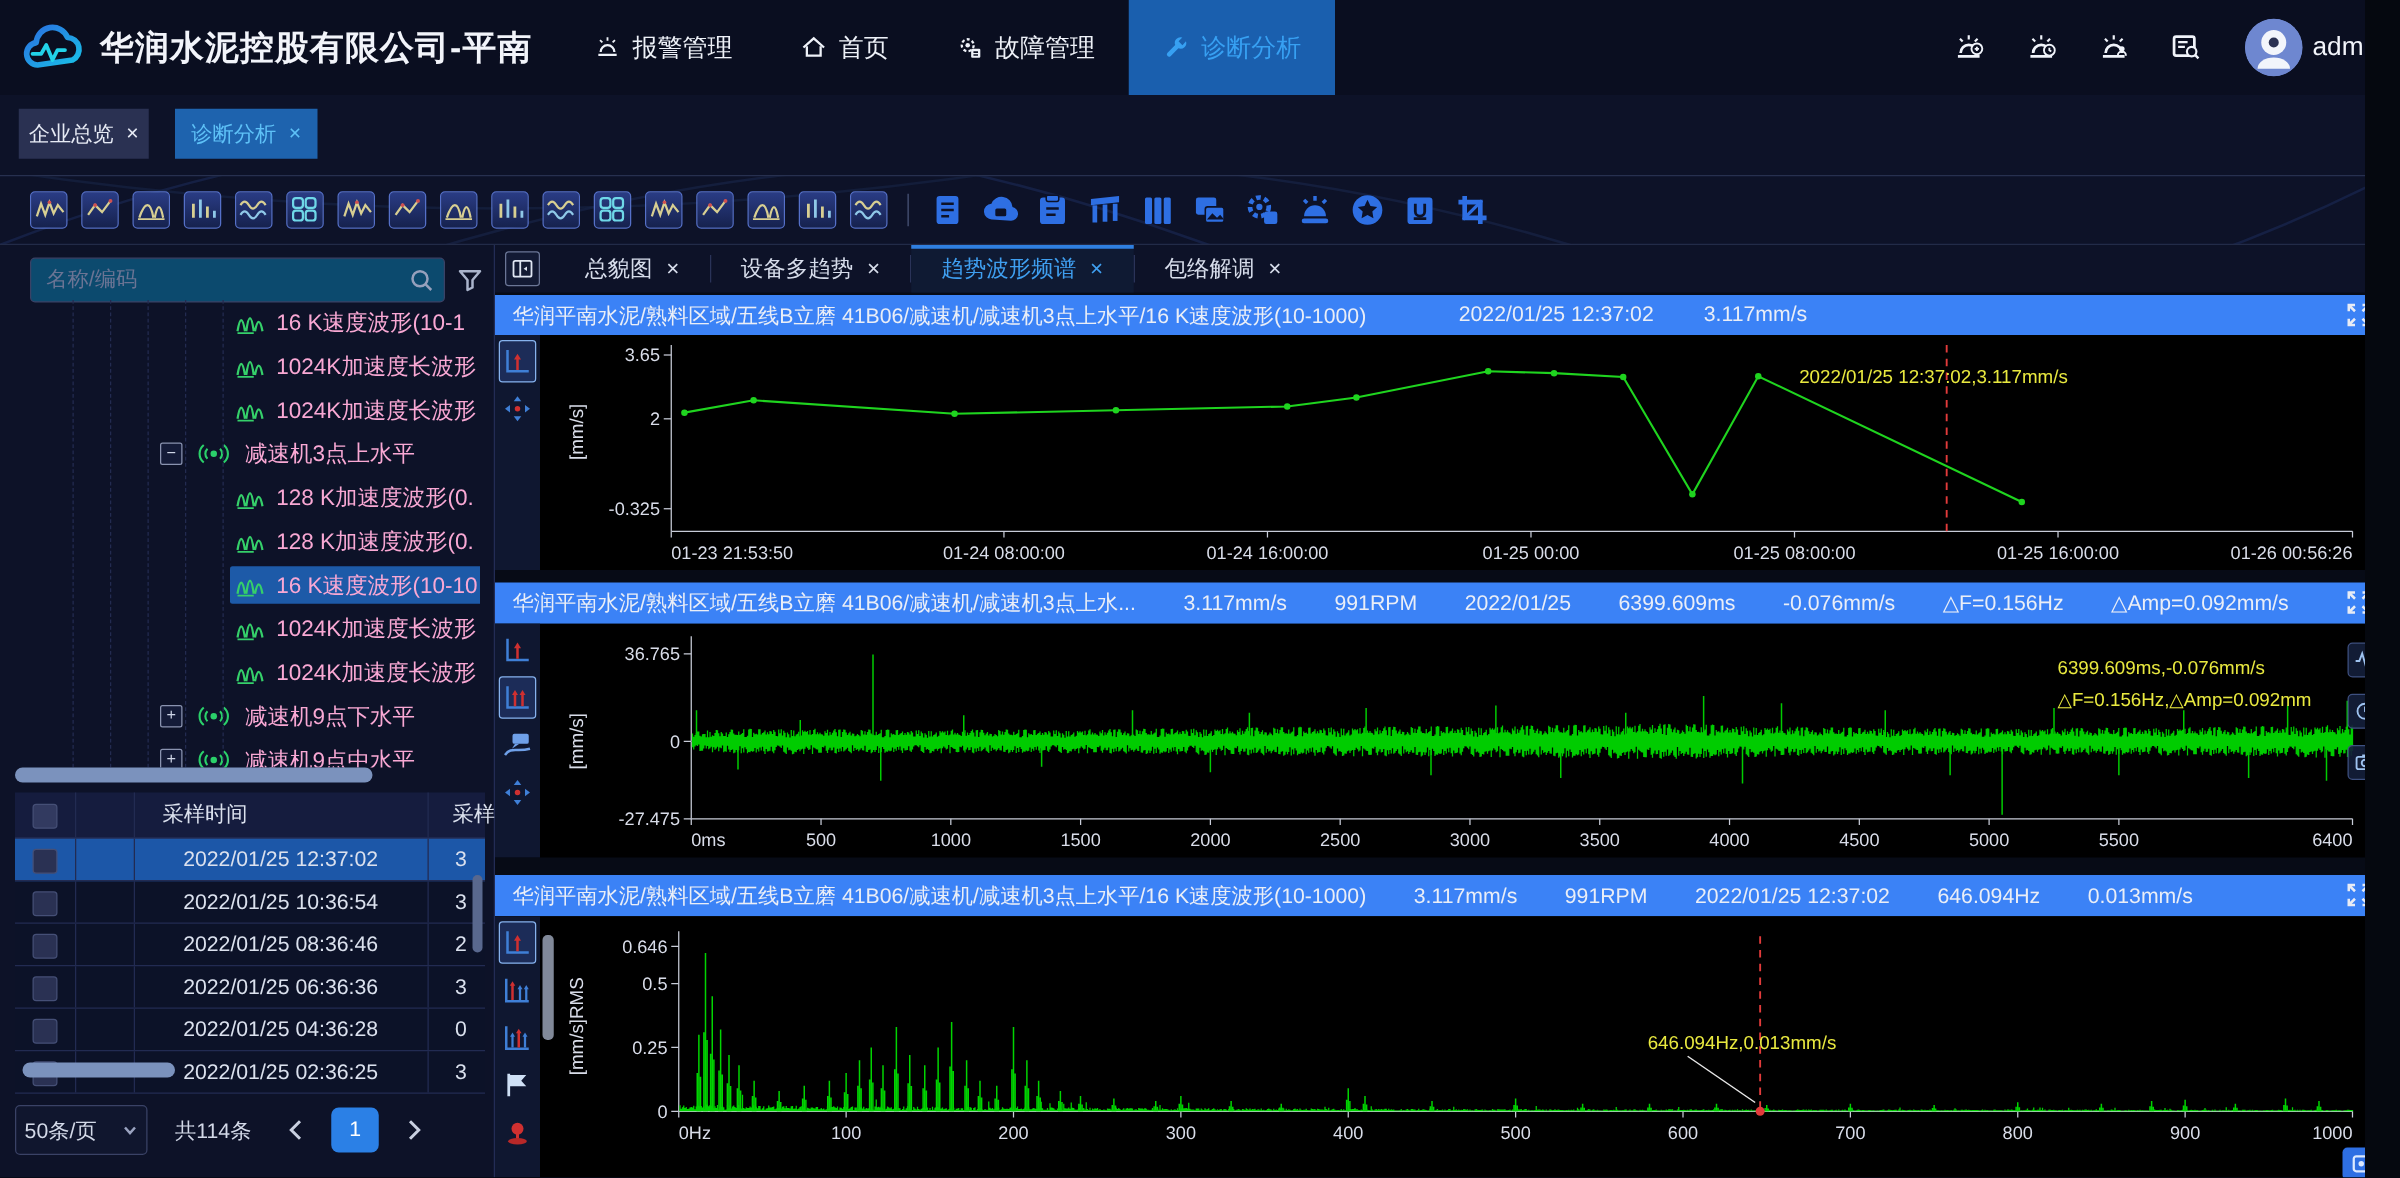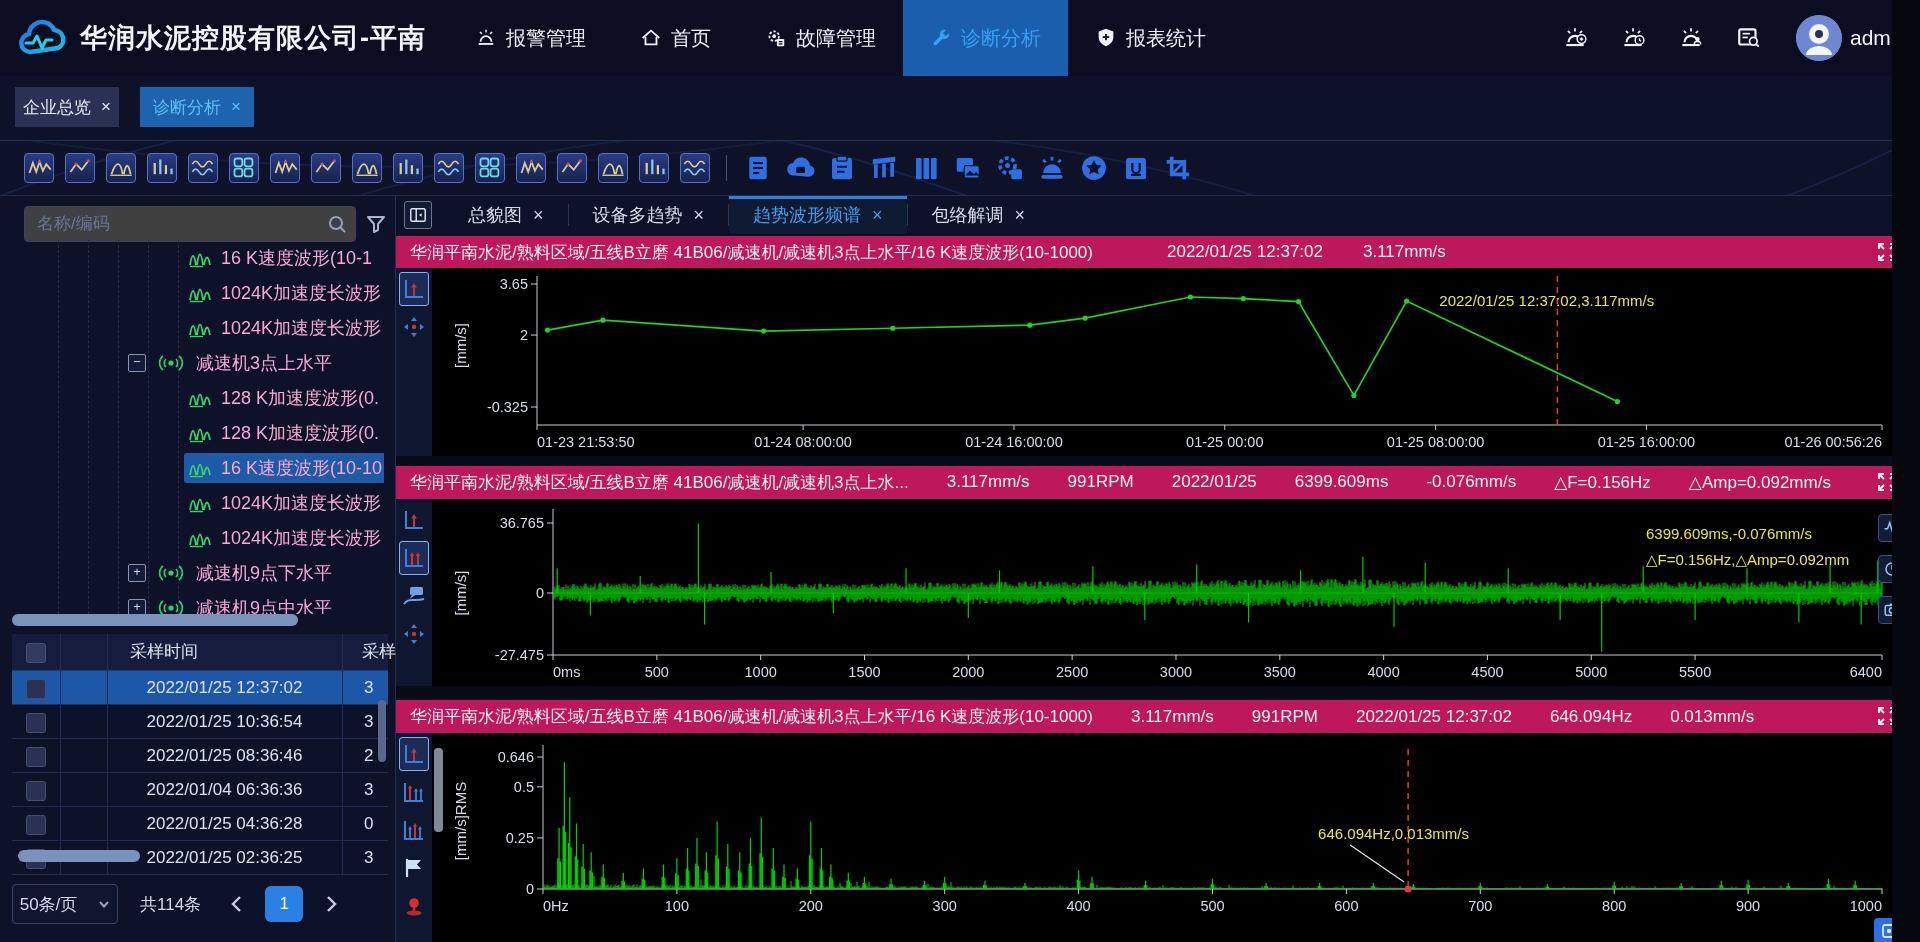--- a/index.html
+++ b/index.html
@@ -26,21 +26,21 @@
   .ptab.active{background:#1e63ae;color:#5ec1f7;}
   
   .toolbar{position:absolute;left:0;top:140px;width:1920px;height:56px;display:flex;align-items:center;padding-left:24px;border-bottom:1px solid #222b48;box-sizing:border-box;z-index:20;}
   .tb-left{display:flex;gap:11px;}
   .tb-sep{width:1px;height:26px;background:#4a5578;margin:0 16px;}
   .tb-right{display:flex;gap:12px;}
   .tbi{width:30px;height:30px;border:1px solid #5570c8;border-radius:4px;background:linear-gradient(#2a3c85,#16224e);cursor:pointer;box-sizing:border-box;}
   .tbr{width:30px;height:30px;cursor:pointer;}
   
   .sidebar{position:absolute;left:0;top:196px;width:396px;height:746px;background:#0d1228;border-right:1px solid #232c55;box-sizing:border-box;z-index:10;}
-  .search-wrap{position:absolute;left:24px;top:10px;width:332px;height:36px;background:#404040;border:1px solid #3a4266;border-radius:4px;box-sizing:border-box;}
+  .search-wrap{position:absolute;left:24px;top:10px;width:332px;height:36px;background:#0c4a6e;border:1px solid #3a4266;border-radius:4px;box-sizing:border-box;}
   .search-input{position:absolute;left:0;top:0;width:100%;height:100%;background:transparent;border:none;outline:none;color:#cfd6e8;font-size:17px;padding:0 36px 0 12px;box-sizing:border-box;font-family:inherit;}
   .search-input::placeholder{color:#6b7494;}
   .search-ico{position:absolute;right:8px;top:7px;width:20px;height:20px;color:#96a0bc;cursor:pointer;}
   .filter-ico{position:absolute;left:366px;top:18px;width:20px;height:20px;color:#aab4cc;cursor:pointer;}
   .tree{position:absolute;left:0;top:44px;width:384px;height:374px;overflow:hidden;}
   .vguide{position:absolute;top:0;bottom:0;width:0;border-left:1px dashed #232b50;}
   .trow{height:35px;display:flex;align-items:center;white-space:nowrap;cursor:pointer;}
   .trow .hl{display:flex;align-items:center;gap:9px;margin-left:184px;padding:3px 12px 3px 4px;border-radius:2px;}
   .trow.sel .hl{background:#1d5aa8;}
   .trow.node{padding-left:128px;gap:12px;}
@@ -64,21 +64,21 @@
   .pnav{margin-left:26px;width:20px;height:20px;color:#c8cfe0;cursor:pointer;}
   .pcur{margin-left:18px;width:38px;height:36px;background:#2b80e6;border-radius:6px;color:#fff;display:flex;align-items:center;justify-content:center;font-size:17px;cursor:pointer;}
   .pnav2{margin-left:18px;width:20px;height:20px;color:#c8cfe0;cursor:pointer;}
   
   .main{position:absolute;left:396px;top:196px;width:1524px;height:746px;background:#070b16;z-index:10;}
   .ctabbar{position:absolute;left:0;top:0;width:1524px;height:38px;background:#0d1228;display:flex;align-items:center;padding-left:8px;box-sizing:border-box;}
   .collapse-btn{width:26px;height:26px;border:1px solid #6b7696;border-radius:3px;display:flex;align-items:center;justify-content:center;color:#dfe5f2;cursor:pointer;margin-right:12px;background:#131a34;}
   .ctab{height:38px;display:flex;align-items:center;gap:11px;padding:0 24px;font-size:18px;color:#d6dcea;cursor:pointer;box-sizing:border-box;white-space:nowrap;}
   .ctab.active{color:#3f9ff0;box-shadow:inset 0 3px 0 #2f7fe0;background:#0f1a33;}
   .ctab-sep{width:1px;height:22px;background:#2a3358;}
-  .chead{position:absolute;left:0;width:1524px;height:32px;background:#be185d;display:flex;align-items:center;padding-left:14px;box-sizing:border-box;font-size:17px;color:#eaeef7;white-space:nowrap;}
+  .chead{position:absolute;left:0;width:1524px;height:32px;background:#3b82f6;display:flex;align-items:center;padding-left:14px;box-sizing:border-box;font-size:17px;color:#eaeef7;white-space:nowrap;}
   .chead .title{overflow:hidden;text-overflow:ellipsis;}
   .chead .stats{display:flex;}
   .chead .stats span{margin-left:38px;}
   .fullscreen-btn{position:absolute;right:22px;top:5px;width:22px;height:22px;color:#e8ecf5;cursor:pointer;}
   .cbody{position:absolute;left:0;width:1524px;background:#000;}
   .toolstrip{position:absolute;left:0;top:0;bottom:0;width:36px;background:#0f1730;z-index:3;padding-top:4px;}
   .tool{width:30px;height:34px;margin:0 3px 4px 3px;border:1px solid transparent;border-radius:3px;display:flex;align-items:center;justify-content:center;cursor:pointer;box-sizing:border-box;}
   .tool.active{border-color:#86b2ee;background:#1c2c58;}
   .tool svg{width:24px;height:24px;}
   .sidebtn{position:absolute;width:26px;height:26px;background:rgba(20,30,58,.92);border:1px solid #3e5080;border-radius:4px;display:flex;align-items:center;justify-content:center;color:#9fc3f0;cursor:pointer;z-index:5;}
@@ -145,30 +145,20 @@
           <span>故障管理</span>
         </div>
         <div class="nav-item active">
           <span class="nico">
             <svg viewBox="0 0 24 24" width="100%" height="100%">
               <path d="M20.5 6.5a5 5 0 0 1-6.6 6.2L7 19.6a2 2 0 0 1-2.8-2.8l6.9-6.9a5 5 0 0 1 6.2-6.6L14 6.6l3.4 3.4z" fill="currentColor"></path>
             </svg>
           </span>
           <span>诊断分析</span>
         </div>
-        <div class="nav-item">
-          <span class="nico">
-            <svg viewBox="0 0 24 24" width="100%" height="100%">
-              <path d="M12 2l8 3v6c0 5-3.5 8.5-8 10-4.5-1.5-8-5-8-10V5z" fill="currentColor"></path>
-              <line x1="12" y1="7.5" x2="12" y2="14.5" stroke="#0a0e20" stroke-width="2"></line>
-              <line x1="8.5" y1="11" x2="15.5" y2="11" stroke="#0a0e20" stroke-width="2"></line>
-            </svg>
-          </span>
-          <span>报表统计</span>
-        </div>
       </div>
     <div class="nav-actions" id="nav-actions">
         <span class="aico">
           <svg viewBox="0 0 24 24" width="100%" height="100%">
             <path d="M6 16a6 6 0 0 1 12 0" stroke="currentColor" fill="none" stroke-width="2"></path>
             <line x1="4" y1="18.5" x2="20" y2="18.5" stroke="currentColor" stroke-width="2"></line>
             <line x1="12" y1="3" x2="12" y2="6" stroke="currentColor" stroke-width="1.6"></line>
             <line x1="5.5" y1="5.5" x2="7.5" y2="7.5" stroke="currentColor" stroke-width="1.6"></line>
             <line x1="18.5" y1="5.5" x2="16.5" y2="7.5" stroke="currentColor" stroke-width="1.6"></line>
             <circle cx="18" cy="13" r="4" fill="#0a0e20" stroke="currentColor" stroke-width="1.4"></circle>
@@ -607,21 +597,21 @@
           <div class="coldiv" style="left:95px;"></div>
           <div class="coldiv" style="left:330px;"></div>
           <span class="tcell-time">2022/01/25 08:36:46</span>
           <span class="tcell-val">2</span>
         </div>
         <div class="srow">
           <span class="cbx"></span>
           <div class="coldiv" style="left:48px;"></div>
           <div class="coldiv" style="left:95px;"></div>
           <div class="coldiv" style="left:330px;"></div>
-          <span class="tcell-time">2022/01/04 06:36:36</span>
+          <span class="tcell-time">2022/01/25 06:36:36</span>
           <span class="tcell-val">3</span>
         </div>
         <div class="srow">
           <span class="cbx"></span>
           <div class="coldiv" style="left:48px;"></div>
           <div class="coldiv" style="left:95px;"></div>
           <div class="coldiv" style="left:330px;"></div>
           <span class="tcell-time">2022/01/25 04:36:28</span>
           <span class="tcell-val">0</span>
         </div>

